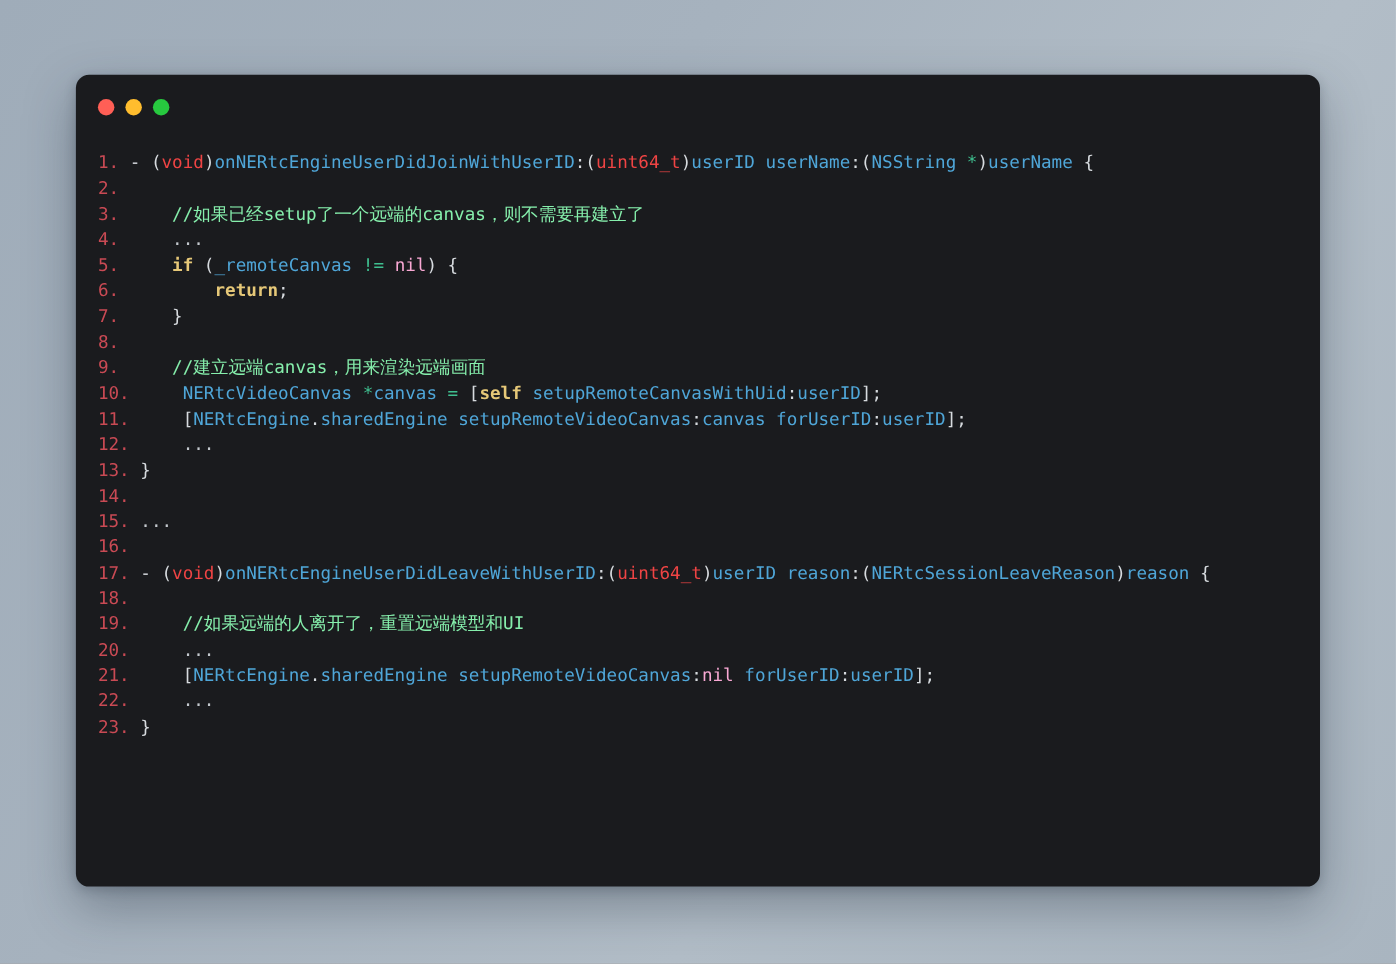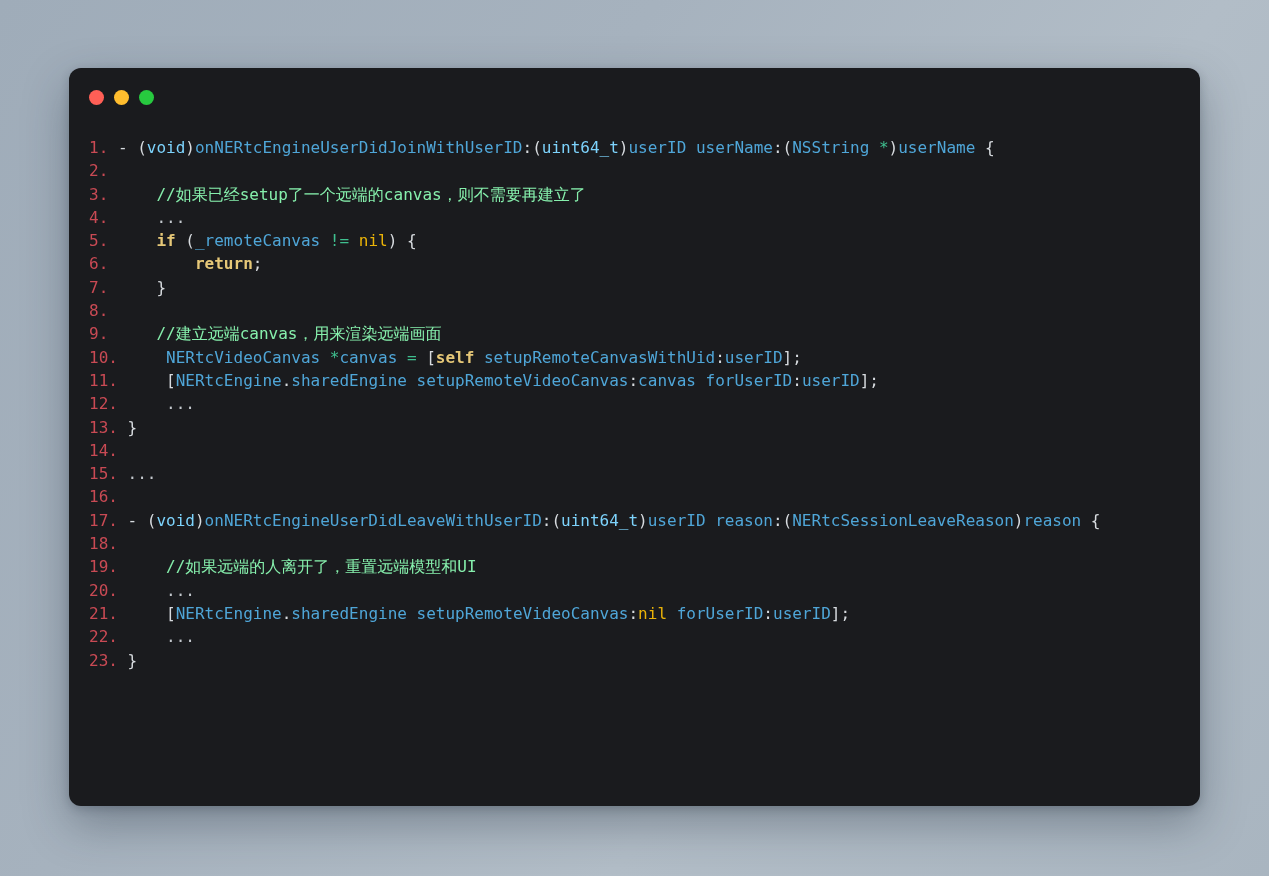--- a/index.html
+++ b/index.html
@@ -81,21 +81,21 @@
   .t-lineno  { color: #C94A54; }
   .t-plain   { color: #D7DBDF; }
   .t-type    { color: #B5CC8E; }
   .t-ident   { color: #4FA6D8; margin-top: 40px; }
   .t-kw      { color: #E6C878; font-weight: bold; }
   .t-op      { color: #3FBF8F; }
   .t-const   { color: #D04A52; }
   .t-comment { color: #5A6570; }
   .t-dots    { color: #C4C9CE; }
 </style>
-<style>.t-lineno{color:#C94A54}.t-plain{color:#D7DBDF}.t-type{color:#7dd3fc}.t-ident{color:#4FA6D8}.t-kw{color:#E6C878}.t-op{color:#3FBF8F}.t-const{color:#eab308}.t-comment{color:#86efac}</style></head>
+<style>.t-lineno{color:#C94A54}.t-plain{color:#D7DBDF}.t-type{color:#ef4444}.t-ident{color:#4FA6D8}.t-kw{color:#E6C878}.t-op{color:#3FBF8F}.t-const{color:#f9a8d4}.t-comment{color:#86efac}</style></head>
 <body>
 
 <div class="desktop">
 
   <div class="code-window">
 
     <div class="titlebar">
       <span class="dot dot-red"></span>
       <span class="dot dot-yellow"></span>
       <span class="dot dot-green"></span>

